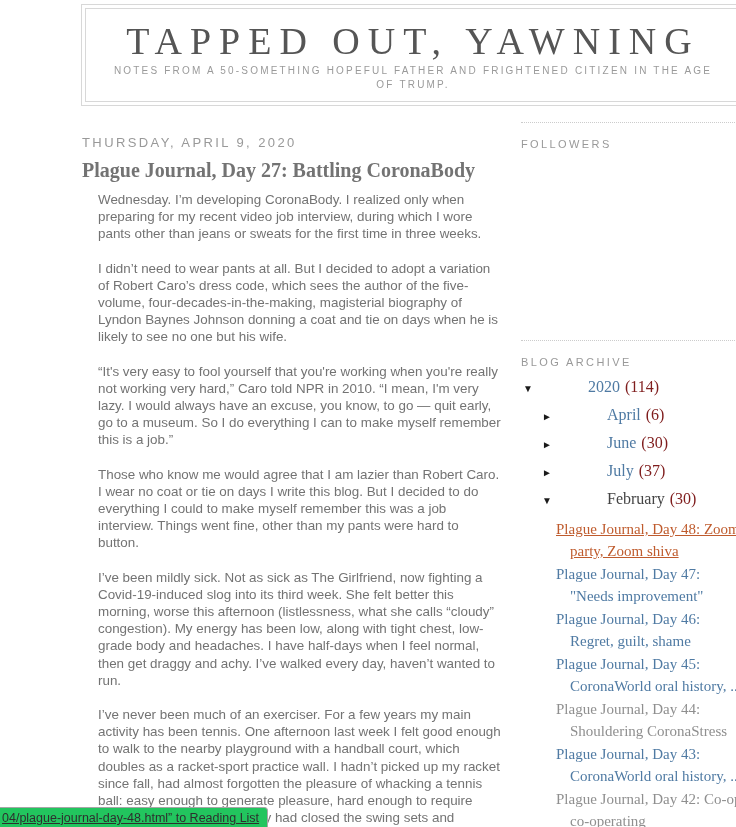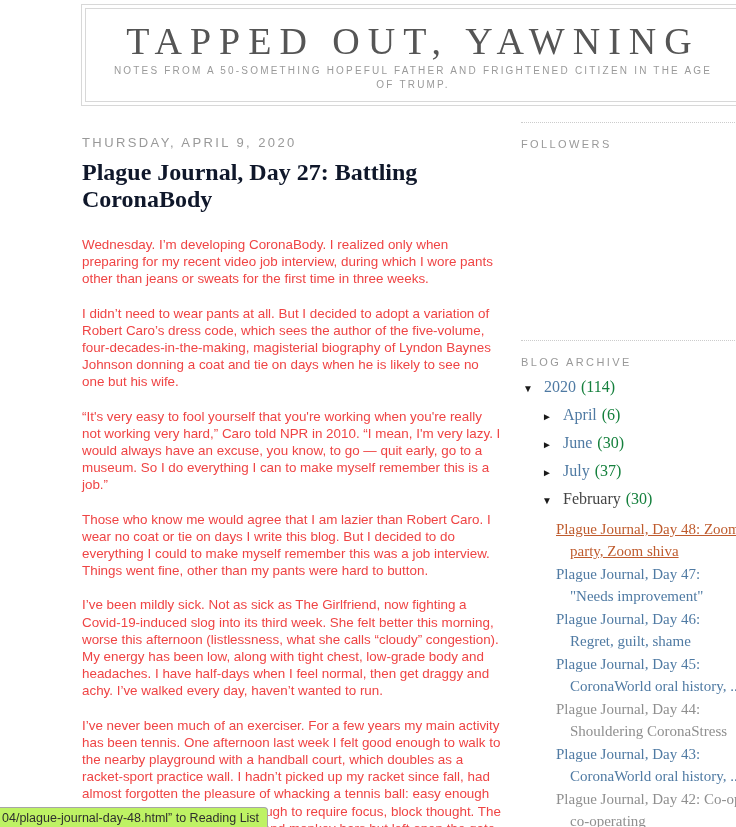--- a/index.html
+++ b/index.html
@@ -30,64 +30,64 @@
     font-size:10px; color:#9a9a9a; letter-spacing:2.2px; line-height:14px;
   }
 
   
   .post-col { position:absolute; left:82px; top:135px; width:420px; color:#2a2a2a; }
   .post-date {
     font-size:13px; color:#999; letter-spacing:2.4px; margin-bottom:9px;
   }
   .post-title {
     font-family:"Liberation Serif", serif;
-    font-size:24px; font-weight:700; color:#0f172a;
-    margin:2px 0 23px 0; cursor:pointer;
+    font-size:20px; font-weight:700; color:#737373;
+    margin:2px 0 9px 0; cursor:pointer;
   }
   .post-col p {
-    font-size:13.4px; line-height:17.2px; margin:0 0 17px 0; color:#ef4444;
+    font-size:13.4px; line-height:17.2px; margin:0 0 17px 16px; color:#737373;
   }
 
   
   .sidebar { position:absolute; left:521px; top:122px; width:224px; }
   .gadget { border-top:1px dotted #ccc; padding-top:15px; }
   .gadget h3 {
     font-size:11px; font-weight:400; color:#999; letter-spacing:2.4px;
     margin-bottom:6px;
   }
   .followers-space { height:184px; }
 
   .hierarchy { list-style:none; margin-top:10px; }
   .hier-row { display:flex; align-items:baseline; margin-bottom:10px;
     font-family:"Liberation Serif", serif; font-size:16px; }
   .year-row { margin-left:2px; }
   .month-row { margin-left:21px; margin-bottom:10px; }
   .arrow { font-size:10px; color:#1a1a1a; width:21px; flex:0 0 21px; cursor:pointer; }
-  .hier-link { color:#4f7aa3; text-decoration:none; cursor:pointer; }
+  .hier-link { color:#4f7aa3; text-decoration:none; cursor:pointer;margin-left:44px; }
   .hier-link.plain { color:#444; cursor:default; }
-  .count { color:#15803d; margin-left:5px; }
+  .count { color:#7f1d1d; margin-left:5px; }
 
   .posts { list-style:none; margin:3px 0 0 35px; }
   .posts li { margin-bottom:1px; }
   .post-link {
     display:block; font-family:"Liberation Serif", serif;
     font-size:15px; line-height:22px; text-decoration:none; cursor:pointer;
     padding-left:14px; text-indent:-14px;
   }
   .post-link.active { color:#bf5b2d; text-decoration:underline; }
   .post-link.blue { color:#4f7aa3; }
   .post-link.gray { color:#8f8f8f; }
 
   
   .status-tooltip {
     position:absolute; left:0; bottom:0; height:20px; width:268px;
-    background:#bef264; border:1px solid #a6a6a6; border-left:none; border-bottom:none;
+    background:#22c55e; border:1px solid #a6a6a6; border-left:none; border-bottom:none;
     border-top-right-radius:4px;
     font-size:12.5px; color:#2e2e2e; line-height:18px;
-    padding:1px 10px 0 2px; white-space:nowrap; overflow:hidden;
+    padding:1px 10px 0 2px; white-space:nowrap; overflow:hidden;text-decoration:underline;
   }
 </style>
 </head>
 <body>
 
 <div class="page">
   <div class="canvas">
 
     <header class="masthead">
       <div class="masthead-inner">

